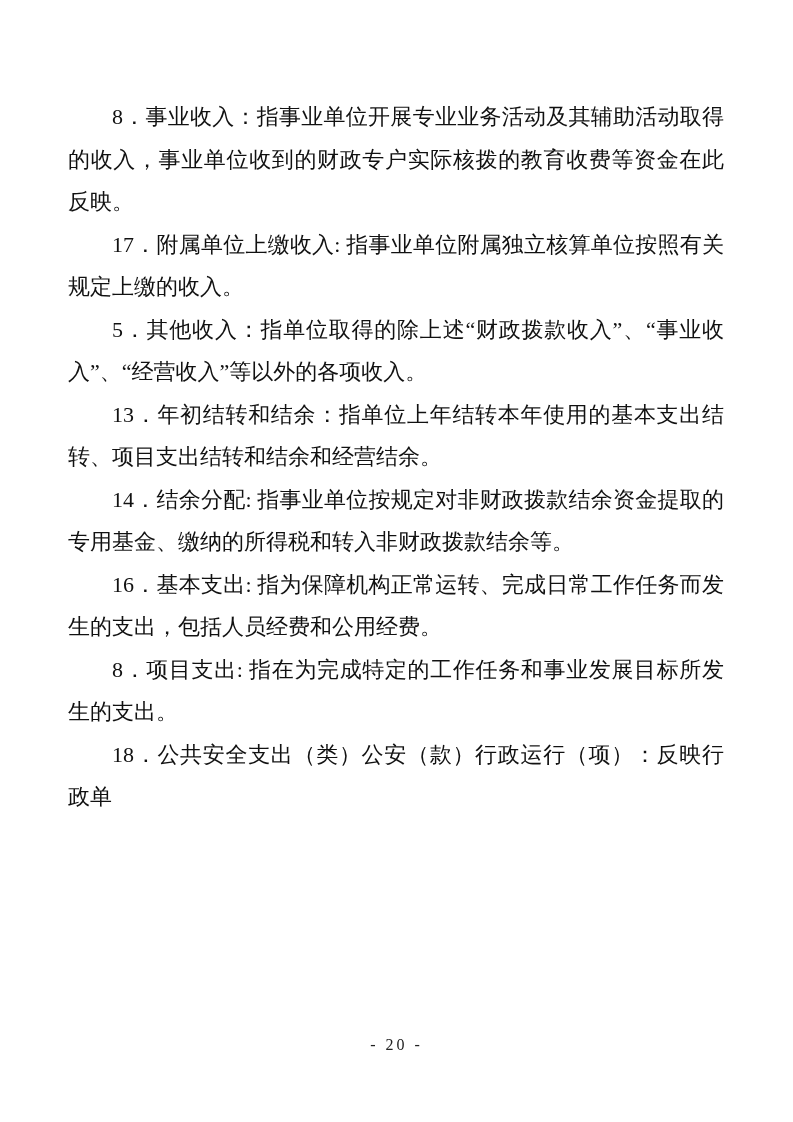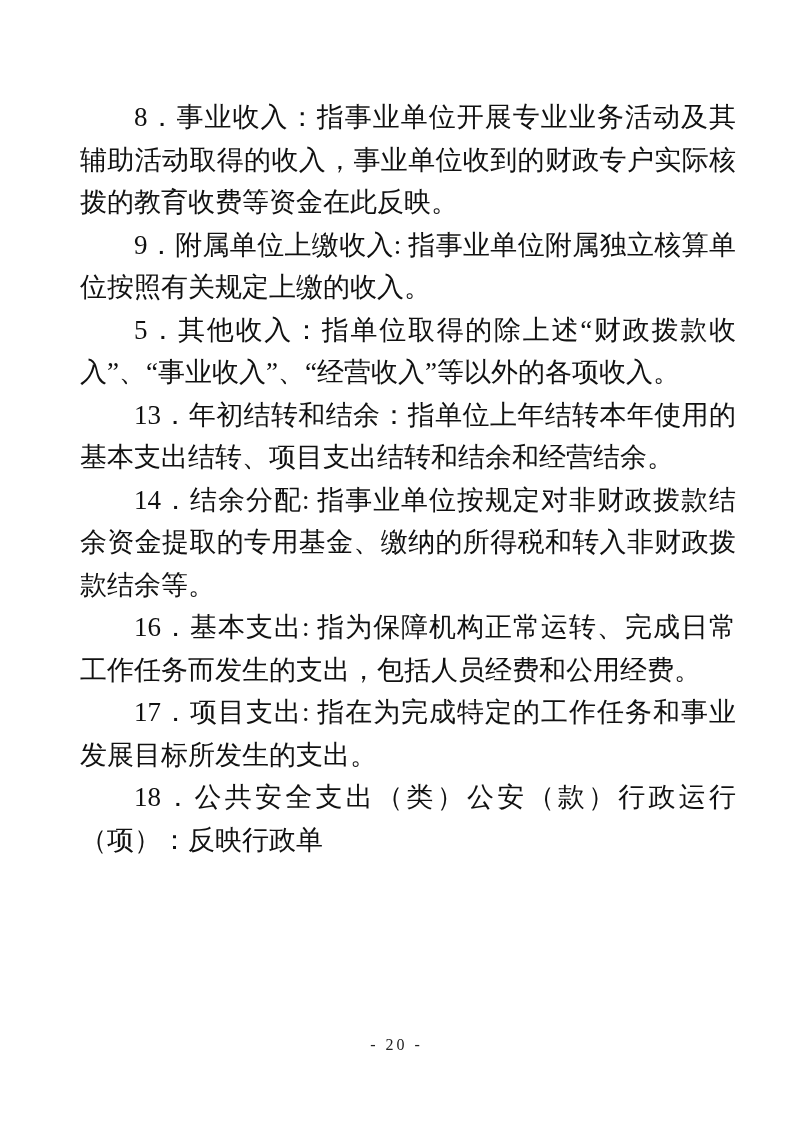--- a/index.html
+++ b/index.html
@@ -18,24 +18,24 @@
     left: 0;
     top: 0;
     width: 793px;
     height: 1122px;
     background: #ffffff;
     color: #111111;
     font-family: "Liberation Serif", "DejaVu Serif", serif;
   }
   .content {
     position: absolute;
-    left: 80px;
+    left: 68px;
     top: 96px;
     width: 656px;
-    font-size: 27px;
+    font-size: 22px;
     line-height: 42.5px;
     text-align: justify;
     letter-spacing: 0;
   }
   .content p {
     margin: 0;
     padding: 0;
     text-indent: 2em;
     word-break: normal;
   }
@@ -50,22 +50,22 @@
     letter-spacing: 3px;
     color: #222222;
   }
 </style>
 </head>
 <body>
 
 <div class="page">
   <div class="content">
     <p>8．事业收入：指事业单位开展专业业务活动及其辅助活动取得的收入，事业单位收到的财政专户实际核拨的教育收费等资金在此反映。</p>
-    <p>9．附属单位上缴收入: 指事业单位附属独立核算单位按照有关规定上缴的收入。</p>
+    <p>17．附属单位上缴收入: 指事业单位附属独立核算单位按照有关规定上缴的收入。</p>
     <p>5．其他收入：指单位取得的除上述“财政拨款收入”、“事业收入”、“经营收入”等以外的各项收入。</p>
     <p>13．年初结转和结余：指单位上年结转本年使用的基本支出结转、项目支出结转和结余和经营结余。</p>
     <p>14．结余分配: 指事业单位按规定对非财政拨款结余资金提取的专用基金、缴纳的所得税和转入非财政拨款结余等。</p>
     <p>16．基本支出: 指为保障机构正常运转、完成日常工作任务而发生的支出，包括人员经费和公用经费。</p>
-    <p>17．项目支出: 指在为完成特定的工作任务和事业发展目标所发生的支出。</p>
+    <p>8．项目支出: 指在为完成特定的工作任务和事业发展目标所发生的支出。</p>
     <p>18．公共安全支出（类）公安（款）行政运行（项）：反映行政单</p>
   </div>
   <div class="footer">- 20 -</div>
 </div>
 
 </body></html>

